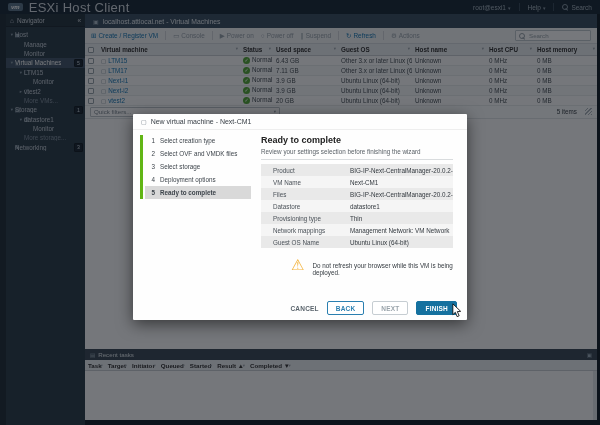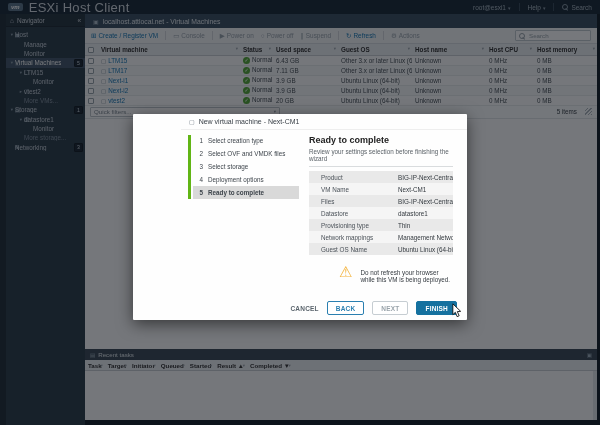--- a/index.html
+++ b/index.html
@@ -108,21 +108,21 @@
   .tasks-cols { display:flex; height:11px; background:#eceff1; border-bottom:1px solid #c9ced2; }
   .tcol { font-size:6.2px; font-weight:bold; color:#333; padding:2px 3px; position:relative;
           white-space:nowrap; overflow:hidden; }
   .tcol .thc { position:absolute; right:2px; top:2.5px; font-size:4.5px; color:#9aa4ab; }
   .tasks-body { height:49px; background:#fdfdfd; border-right:4px solid #e3e6e8; }
 
   
   .overlay { position:absolute; inset:0; background:rgba(6,10,16,.55); z-index:50; }
   .dialog { position:absolute; left:133px; top:114px; width:334px; height:206px; background:#fefefe;
             z-index:60; box-shadow:0 4px 16px rgba(0,0,0,.55); border-radius:1px;
-            display:flex; flex-direction:column;padding-left:48px; }
+            display:flex; flex-direction:column; }
   .dlg-title { height:16px; display:flex; align-items:center; gap:4px; padding:0 8px;
                font-size:7px; color:#3a4148; border-bottom:1px solid #eee; }
   .dlg-title .ic { color:#6b7680; font-size:6px; }
   .dlg-body { flex:1; display:flex; min-height:0; }
   .steps { position:relative; flex:0 0 118px; padding-top:4px; }
   .steps .gbar { position:absolute; left:7px; top:5px; width:3px; height:64px; background:#61b515; }
   .step { display:flex; align-items:center; height:13px; margin-left:12px; padding-left:5px;
           font-size:6.3px; color:#3d444b; gap:5px; }
   .step .n { width:5px; text-align:right; }
   .step.selected { background:#d9d9d9; font-weight:bold; }

